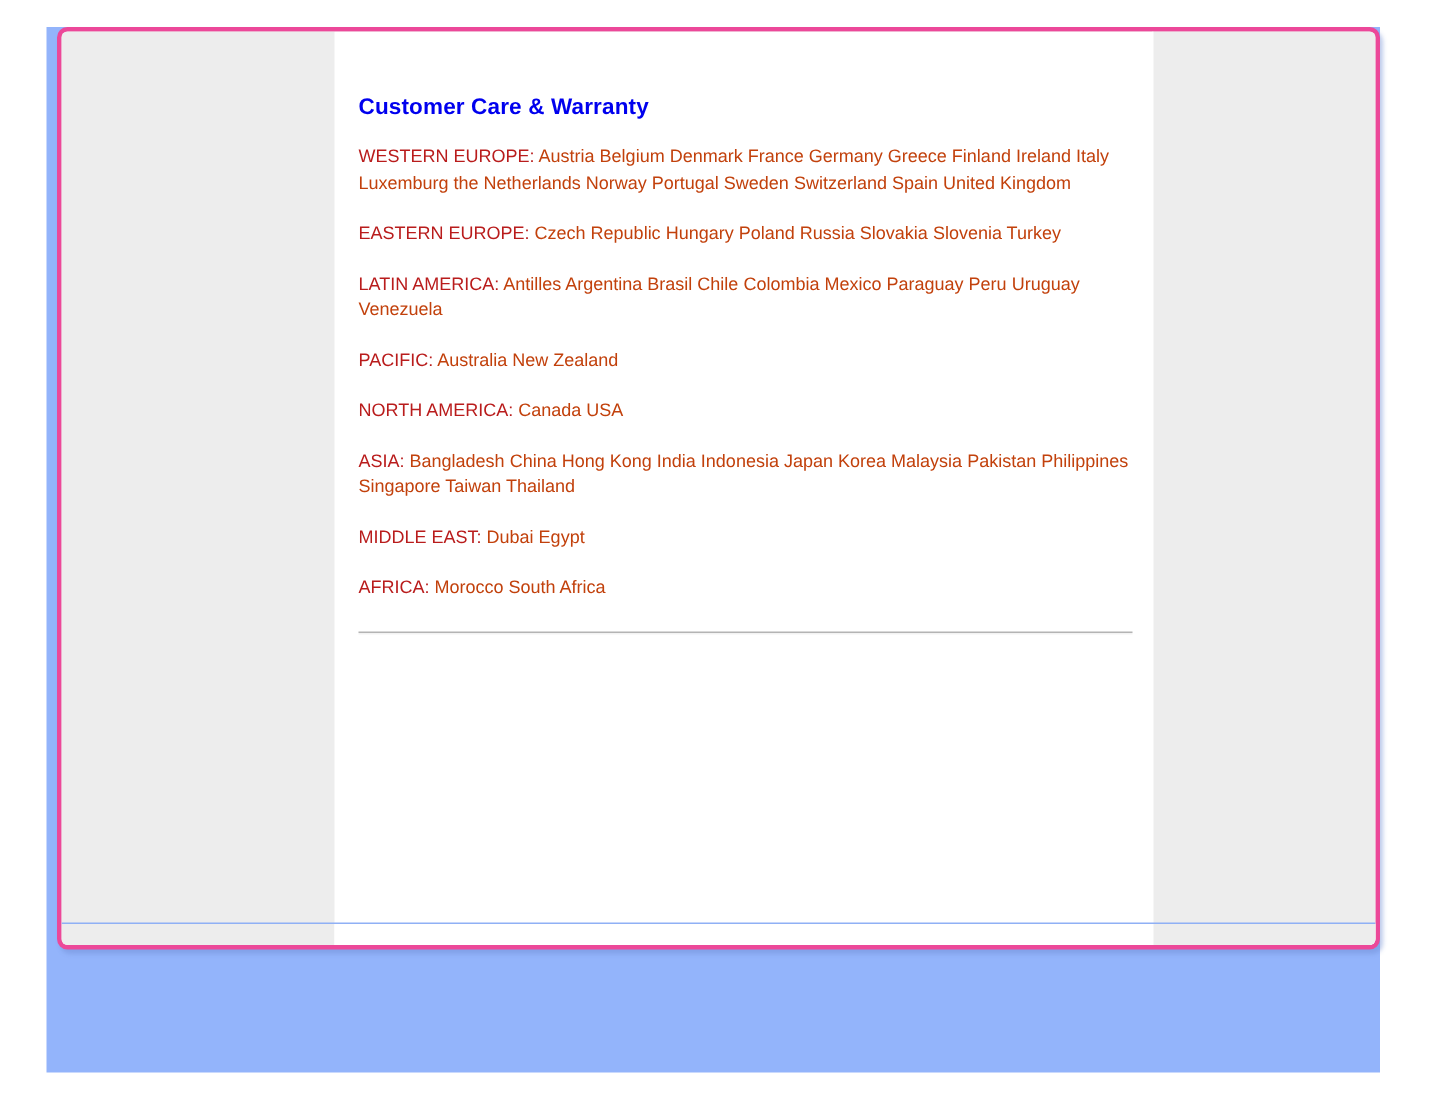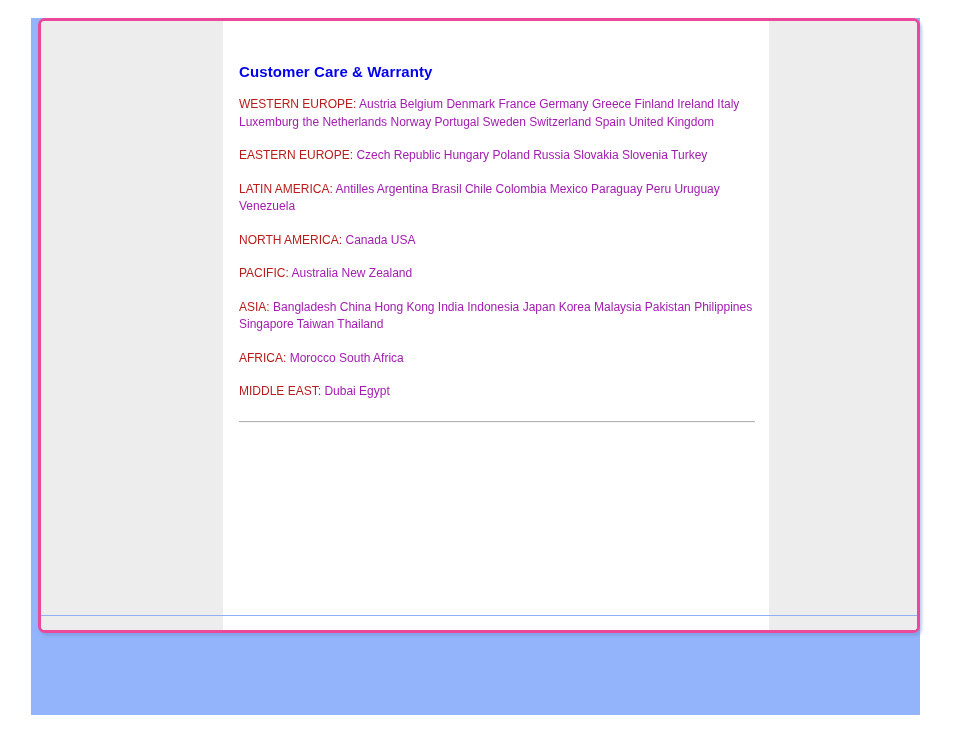--- a/index.html
+++ b/index.html
@@ -100,21 +100,21 @@
     margin-bottom: 0;
   }
 
   .region-label {
     color: #b91c1c;
     white-space: nowrap;
     text-align: right;
   }
 
   .country-link {
-    color: #a21caf;
+    color: #c2410c;
     text-decoration: none;
     white-space: nowrap;
     cursor: pointer;
   }
 
   #content-divider {
     margin: 20px 0 0 0;
     height: 2px;
     width: 516px;
     border-top: 1px solid #b4b4b4;
@@ -164,25 +164,25 @@
     <div id="content-column">
       <div id="content-body">
 
         <h1 id="page-title">Customer Care &amp; Warranty</h1>
 
 
         <div id="regions-container">
             <p class="region-block"><span class="region-label">WESTERN EUROPE:</span> <a class="country-link" href="#">Austria</a> <a class="country-link" href="#">Belgium</a> <a class="country-link" href="#">Denmark</a> <a class="country-link" href="#">France</a> <a class="country-link" href="#">Germany</a> <a class="country-link" href="#">Greece</a> <a class="country-link" href="#">Finland</a> <a class="country-link" href="#">Ireland</a> <a class="country-link" href="#">Italy</a> <a class="country-link" href="#">Luxemburg</a> <a class="country-link" href="#">the Netherlands</a> <a class="country-link" href="#">Norway</a> <a class="country-link" href="#">Portugal</a> <a class="country-link" href="#">Sweden</a> <a class="country-link" href="#">Switzerland</a> <a class="country-link" href="#">Spain</a> <a class="country-link" href="#">United Kingdom</a></p>
             <p class="region-block"><span class="region-label">EASTERN EUROPE:</span> <a class="country-link" href="#">Czech Republic</a> <a class="country-link" href="#">Hungary</a> <a class="country-link" href="#">Poland</a> <a class="country-link" href="#">Russia</a> <a class="country-link" href="#">Slovakia</a> <a class="country-link" href="#">Slovenia</a> <a class="country-link" href="#">Turkey</a></p>
             <p class="region-block"><span class="region-label">LATIN AMERICA:</span> <a class="country-link" href="#">Antilles</a> <a class="country-link" href="#">Argentina</a> <a class="country-link" href="#">Brasil</a> <a class="country-link" href="#">Chile</a> <a class="country-link" href="#">Colombia</a> <a class="country-link" href="#">Mexico</a> <a class="country-link" href="#">Paraguay</a> <a class="country-link" href="#">Peru</a> <a class="country-link" href="#">Uruguay</a> <a class="country-link" href="#">Venezuela</a></p>
+            <p class="region-block"><span class="region-label">PACIFIC:</span> <a class="country-link" href="#">Australia</a> <a class="country-link" href="#">New Zealand</a></p>
             <p class="region-block"><span class="region-label">NORTH AMERICA:</span> <a class="country-link" href="#">Canada</a> <a class="country-link" href="#">USA</a></p>
-            <p class="region-block"><span class="region-label">PACIFIC:</span> <a class="country-link" href="#">Australia</a> <a class="country-link" href="#">New Zealand</a></p>
             <p class="region-block"><span class="region-label">ASIA:</span> <a class="country-link" href="#">Bangladesh</a> <a class="country-link" href="#">China</a> <a class="country-link" href="#">Hong Kong</a> <a class="country-link" href="#">India</a> <a class="country-link" href="#">Indonesia</a> <a class="country-link" href="#">Japan</a> <a class="country-link" href="#">Korea</a> <a class="country-link" href="#">Malaysia</a> <a class="country-link" href="#">Pakistan</a> <a class="country-link" href="#">Philippines</a> <a class="country-link" href="#">Singapore</a> <a class="country-link" href="#">Taiwan</a> <a class="country-link" href="#">Thailand</a></p>
+            <p class="region-block"><span class="region-label">MIDDLE EAST:</span> <a class="country-link" href="#">Dubai</a> <a class="country-link" href="#">Egypt</a></p>
             <p class="region-block"><span class="region-label">AFRICA:</span> <a class="country-link" href="#">Morocco</a> <a class="country-link" href="#">South Africa</a></p>
-            <p class="region-block"><span class="region-label">MIDDLE EAST:</span> <a class="country-link" href="#">Dubai</a> <a class="country-link" href="#">Egypt</a></p>
           </div>
 
         <div id="content-divider"></div>
 
       </div>
     </div>
 
     <div id="right-rail"></div>
   </div>
 

